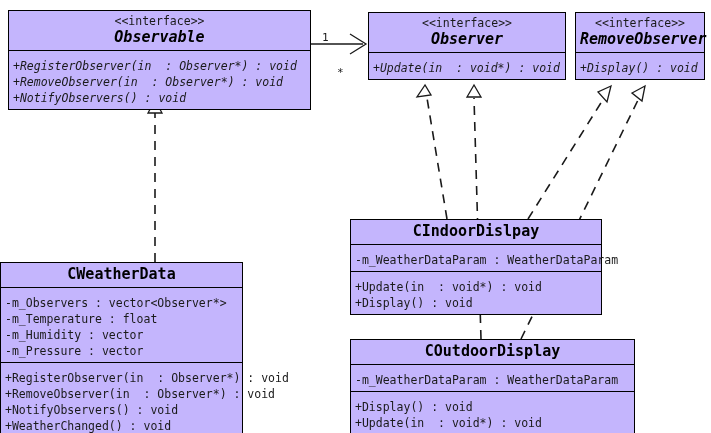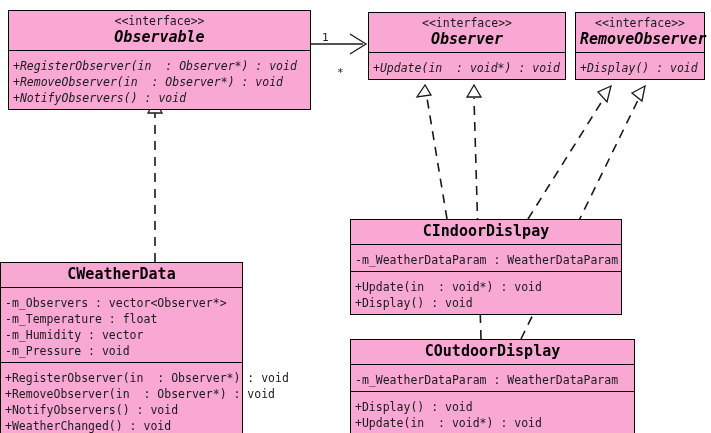--- a/index.html
+++ b/index.html
@@ -47,21 +47,21 @@
   .mult {
     font-family: "DejaVu Sans Mono", "Liberation Mono", monospace;
     font-size: 11px;
     fill: #1a1a1a;
   }
   
   .node {
     position: absolute;
     box-sizing: border-box;
     border: 1.4px solid #000000;
-    background: #f9a8d4;
+    background: #c4b5fd;
   }
   .compartment {
     border-top: 1.4px solid #000000;
     padding: 7px 0 3px 0;
   }
   .compartment.first {
     border-top: none;
   }
   .header {
     text-align: center;
@@ -91,21 +91,21 @@
     padding: 0 4px 0 4px;
   }
   .feature.abstract {
     font-style: italic;
   }
 
   
   #n-observable      { left: 8px;   top: 10px;  width: 303px; }
   #n-observer        { left: 368px; top: 12px;  width: 198px; }
   #n-displayelement  { left: 575px; top: 12px;  width: 130px; }
-  #n-indoor          { left: 350px; top: 219px; width: 272px; }
+  #n-indoor          { left: 350px; top: 219px; width: 252px; }
   #n-outdoor         { left: 350px; top: 339px; width: 285px; }
   #n-weatherdata     { left: 0;   top: 262px; width: 243px; }
 </style>
 </head>
 <body>
 
 <div id="canvas">
 
   <svg id="links" width="711" height="433" viewBox="0 0 711 433">
 
@@ -175,21 +175,21 @@
   </div>
 
   <div class="node" id="n-weatherdata">
     <div class="compartment first header">
       <div class="cname">CWeatherData</div>
     </div>
     <div class="compartment">
       <div class="feature">-m_Observers : vector&lt;Observer*&gt;</div>
       <div class="feature">-m_Temperature : float</div>
       <div class="feature">-m_Humidity : vector</div>
-      <div class="feature">-m_Pressure : void</div>
+      <div class="feature">-m_Pressure : vector</div>
     </div>
     <div class="compartment">
       <div class="feature">+RegisterObserver(in  : Observer*) : void</div>
       <div class="feature">+RemoveObserver(in  : Observer*) : void</div>
       <div class="feature">+NotifyObservers() : void</div>
       <div class="feature">+WeatherChanged() : void</div>
     </div>
   </div>
 
   <div class="node" id="n-indoor">

